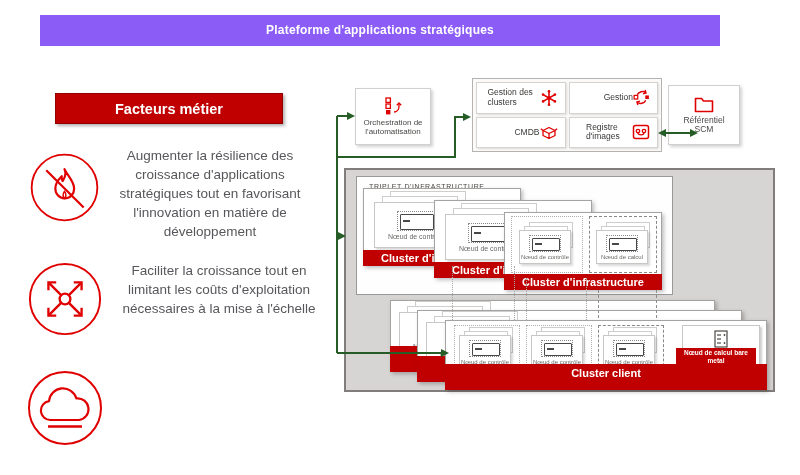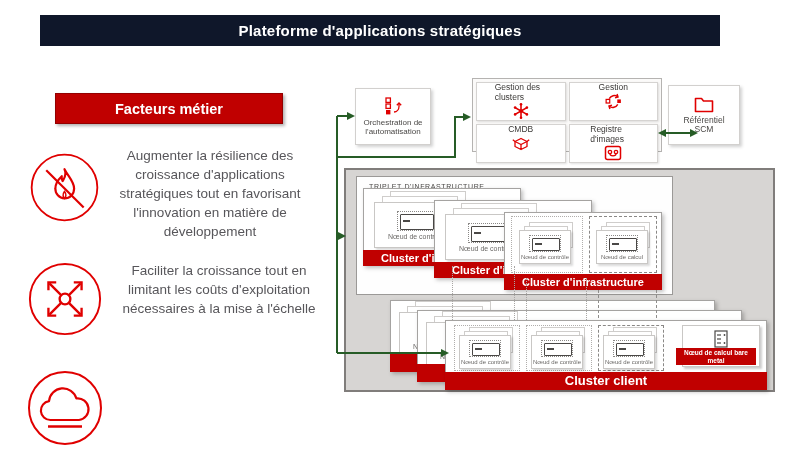--- a/index.html
+++ b/index.html
@@ -1,54 +1,54 @@
 <!DOCTYPE html>
 <html><head>
 <meta charset="utf-8">
 <style>
   html,body{margin:0;padding:0;background:#ffffff;}
   .canvas{position:relative;width:800px;height:475px;background:#ffffff;overflow:hidden;
           font-family:"Liberation Sans", sans-serif;}
 
   
-  .banner{position:absolute;left:40px;top:15px;width:680px;height:31px;background:#0f172a;
-          color:#fff;font-weight:bold;font-size:15px;line-height:31px;text-align:center;letter-spacing:.2px;}
+  .banner{position:absolute;left:40px;top:15px;width:680px;height:31px;background:#8b5cf6;
+          color:#fff;font-weight:bold;font-size:12px;line-height:31px;text-align:center;letter-spacing:.2px;}
   .facteurs{position:absolute;left:55px;top:93px;width:228px;height:31px;background:#c00000;
           color:#fff;font-weight:bold;font-size:14.5px;line-height:31px;text-align:center;
           box-shadow:2px 2px 3px rgba(0,0,0,.3);border:1px solid #930000;box-sizing:border-box;}
 
   
   .dicon{position:absolute;}
   .dtext{position:absolute;font-size:13.5px;line-height:19px;color:#57565a;text-align:center;}
 
   
   .wbox{position:absolute;background:#fff;border:1px solid #d2d0ce;box-shadow:2px 2px 3px rgba(0,0,0,.18);
         display:flex;flex-direction:column;align-items:center;justify-content:center;gap:3px;box-sizing:border-box;}
   .wbox .blabel{font-size:8px;line-height:9.5px;color:#4a4846;text-align:center;}
 
   .mgmt{position:absolute;left:472px;top:78px;width:190px;height:74px;background:#fbfaf9;
         border:1px solid #b5b3b1;box-sizing:border-box;padding:3px;display:grid;
         grid-template-columns:1fr 1fr;grid-template-rows:1fr 1fr;gap:3px;}
   .mcard{background:#fff;border:1px solid #d5d3d1;box-shadow:1px 1px 2px rgba(0,0,0,.12);
-         display:flex;align-items:center;justify-content:flex-start;padding:0 7px;box-sizing:border-box;flex-direction:column;}
+         display:flex;align-items:center;justify-content:flex-end;padding:0 7px;box-sizing:border-box;}
   .mcard .mlabel{font-size:8.5px;line-height:9.5px;color:#3a3836;}
 
   
   .grayzone{position:absolute;left:344px;top:168px;width:431px;height:224px;background:#d7d5d3;
             border:2px solid #807d7b;box-sizing:border-box;z-index:1;}
   .triplet{position:absolute;left:356px;top:176px;width:317px;height:119px;background:#fefefe;
            border:1px solid #9b9997;box-sizing:border-box;z-index:2;}
   .triplet-label{position:absolute;left:12px;top:6px;font-size:7px;letter-spacing:.6px;color:#4a4846;}
 
   .cluster{position:absolute;background:#fff;border:1px solid #a5a3a1;box-sizing:border-box;
            box-shadow:2px 2px 4px rgba(0,0,0,.25);}
   .cband{position:absolute;left:-1px;right:-1px;bottom:-1px;background:#c00000;color:#fff;
          font-weight:bold;text-align:center;white-space:nowrap;overflow:hidden;}
   .cband.infra{height:16px;font-size:11px;line-height:16px;}
-  .cband.client{height:18px;font-size:13px;line-height:18px;}
+  .cband.client{height:26px;font-size:11px;line-height:18px;}
 
   
   .stack{position:absolute;}
   .stack .g1,.stack .g2{position:absolute;background:#fff;border:1px solid #cfcdcb;box-sizing:border-box;}
   .stack .card{position:absolute;background:#fff;border:1px solid #c9c7c5;box-sizing:border-box;
                box-shadow:1.5px 1.5px 2px rgba(0,0,0,.15);display:flex;flex-direction:column;
                align-items:center;justify-content:center;gap:2px;}
   .nlabel{color:#6b6967;white-space:nowrap;}
 
   .stack.wide{width:96px;height:60px;}

